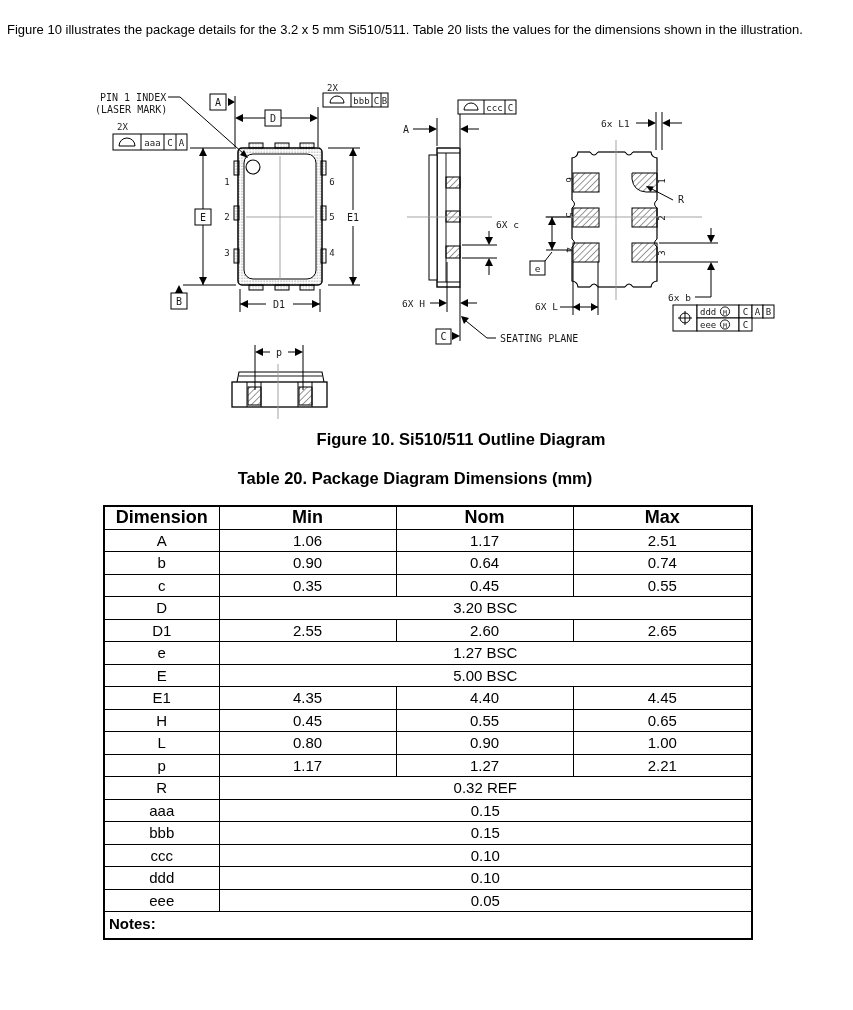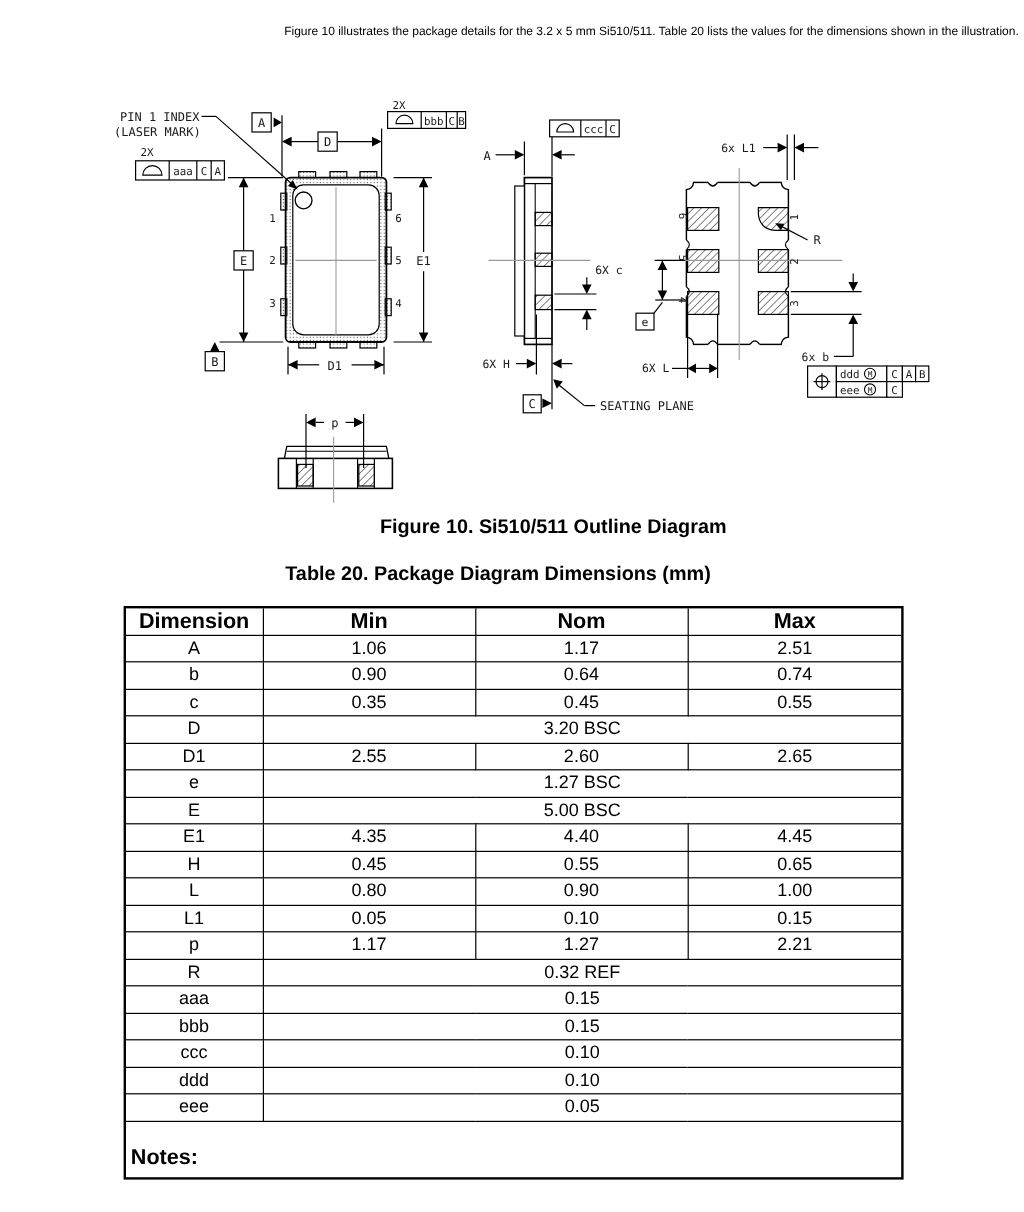--- a/index.html
+++ b/index.html
@@ -1,29 +1,29 @@
 <!DOCTYPE html>
 <html><head>
 <meta charset="utf-8">
 <style>
   html,body{margin:0;padding:0;background:#fff;}
   body{width:853px;height:1010px;position:relative;font-family:"Liberation Sans",sans-serif;color:#000;overflow:hidden;}
-  #intro{position:absolute;left:7px;top:6px;width:842px;font-size:10px;line-height:21px;text-align:right;}
+  #intro{position:absolute;left:7px;top:6px;width:842px;font-size:13px;line-height:21px;}
   svg text{font-family:"DejaVu Sans Mono",monospace;fill:#1a1a1a;}
   .cap{position:absolute;left:0;width:830px;text-align:center;font-weight:bold;font-size:16.5px;}
   #figcap{top:430px;margin-left:46px;}
   #tabcap{top:469px;}
   #tablewrap{position:absolute;left:103px;top:505px;width:650px;border:2px solid #000;box-sizing:border-box;background:#fff;}
   table.dims{border-collapse:collapse;width:100%;table-layout:fixed;}
   table.dims th,table.dims td{border:1.5px solid #000;height:21.5px;text-align:center;vertical-align:middle;font-size:15px;padding:0;}
   table.dims th{font-weight:bold;font-size:18px;}
   table.dims tr>*:first-child{border-left:none;}
   table.dims tr>*:last-child{border-right:none;}
   table.dims tr:first-child>*{border-top:none;}
-  #notes{padding:19px 6px 6px 4px;font-size:18px;}
+  #notes{padding:3px 6px 6px 4px;font-size:15px;}
   #notes .nlabel{font-weight:bold;}
   #notes .note{padding-left:22px;margin-top:3px;}
   #notes .nnum{font-weight:bold;display:inline-block;width:22px;}
 </style>
 </head>
 <body>
 
 <p id="intro">Figure 10 illustrates the package details for the 3.2 x 5 mm Si510/511. Table 20 lists the values for the dimensions shown in the illustration.</p>
 
 <svg width="853" height="470" viewBox="0 0 853 470" style="position:absolute;left:0;top:0;">
@@ -382,26 +382,20 @@
           <td>0.55</td>
           <td>0.65</td>
         </tr>
         <tr>
           <td>L</td>
           <td>0.80</td>
           <td>0.90</td>
           <td>1.00</td>
         </tr>
         <tr>
-          <td>L1</td>
-          <td>0.05</td>
-          <td>0.10</td>
-          <td>0.15</td>
-        </tr>
-        <tr>
           <td>p</td>
           <td>1.17</td>
           <td>1.27</td>
           <td>2.21</td>
         </tr>
         <tr>
           <td>R</td>
           <td colspan="3">0.32 REF</td>
         </tr>
         <tr>

